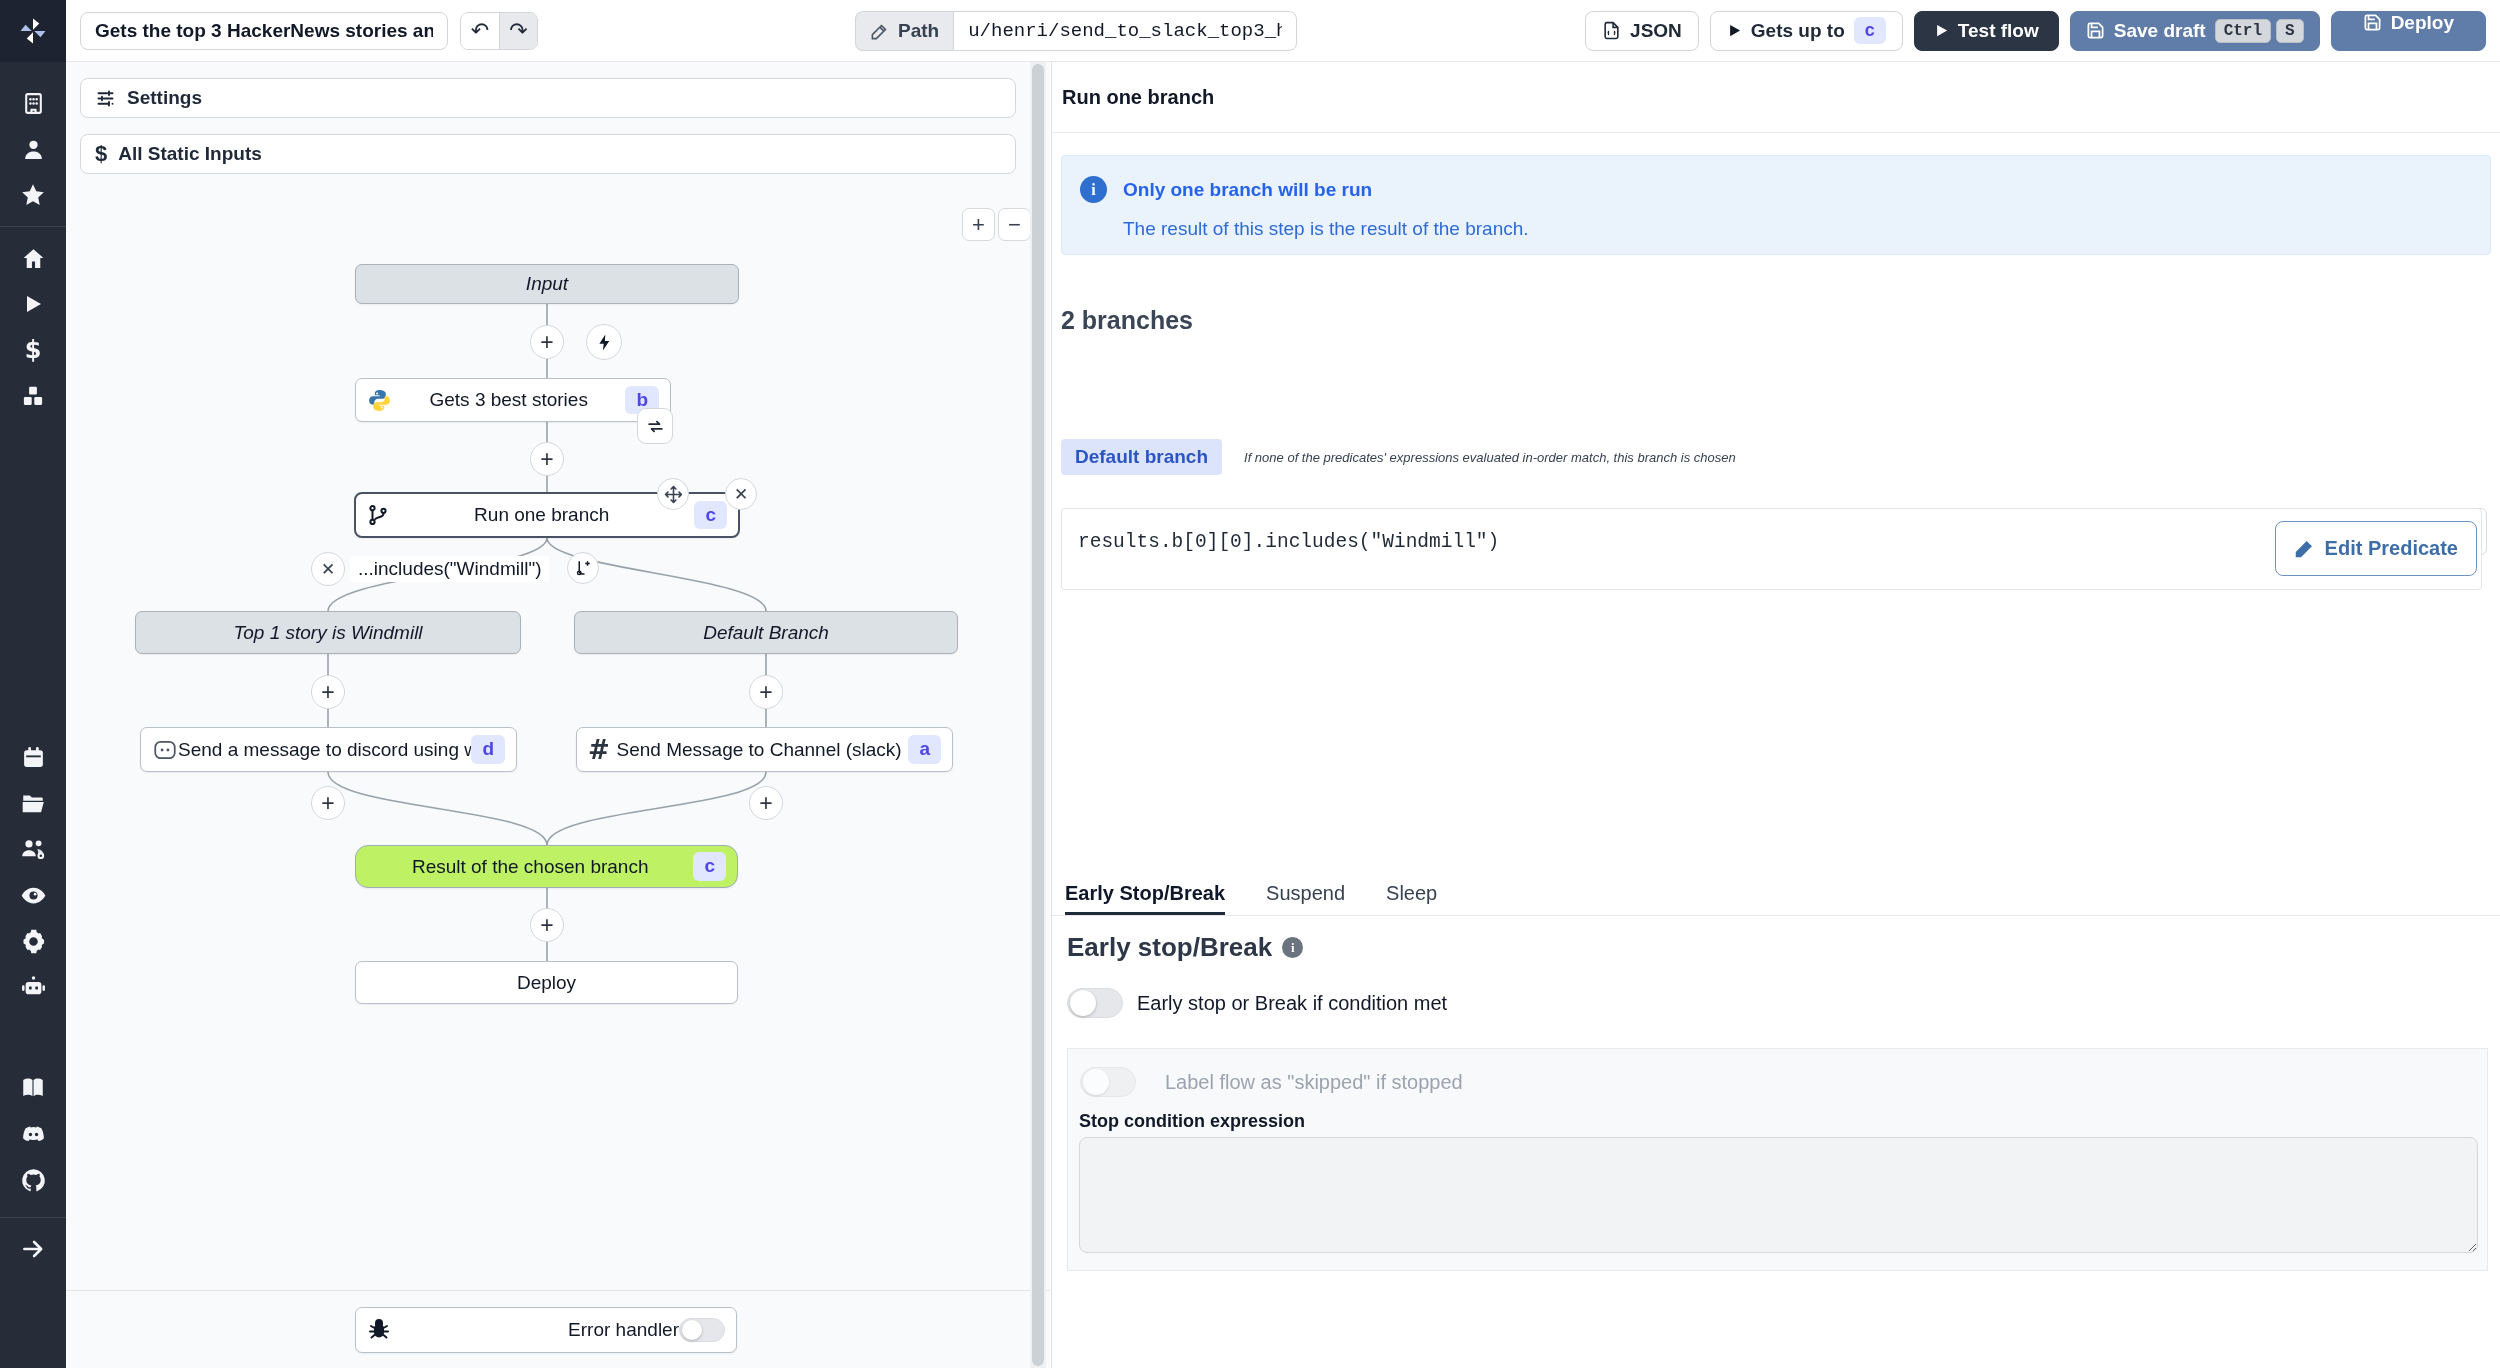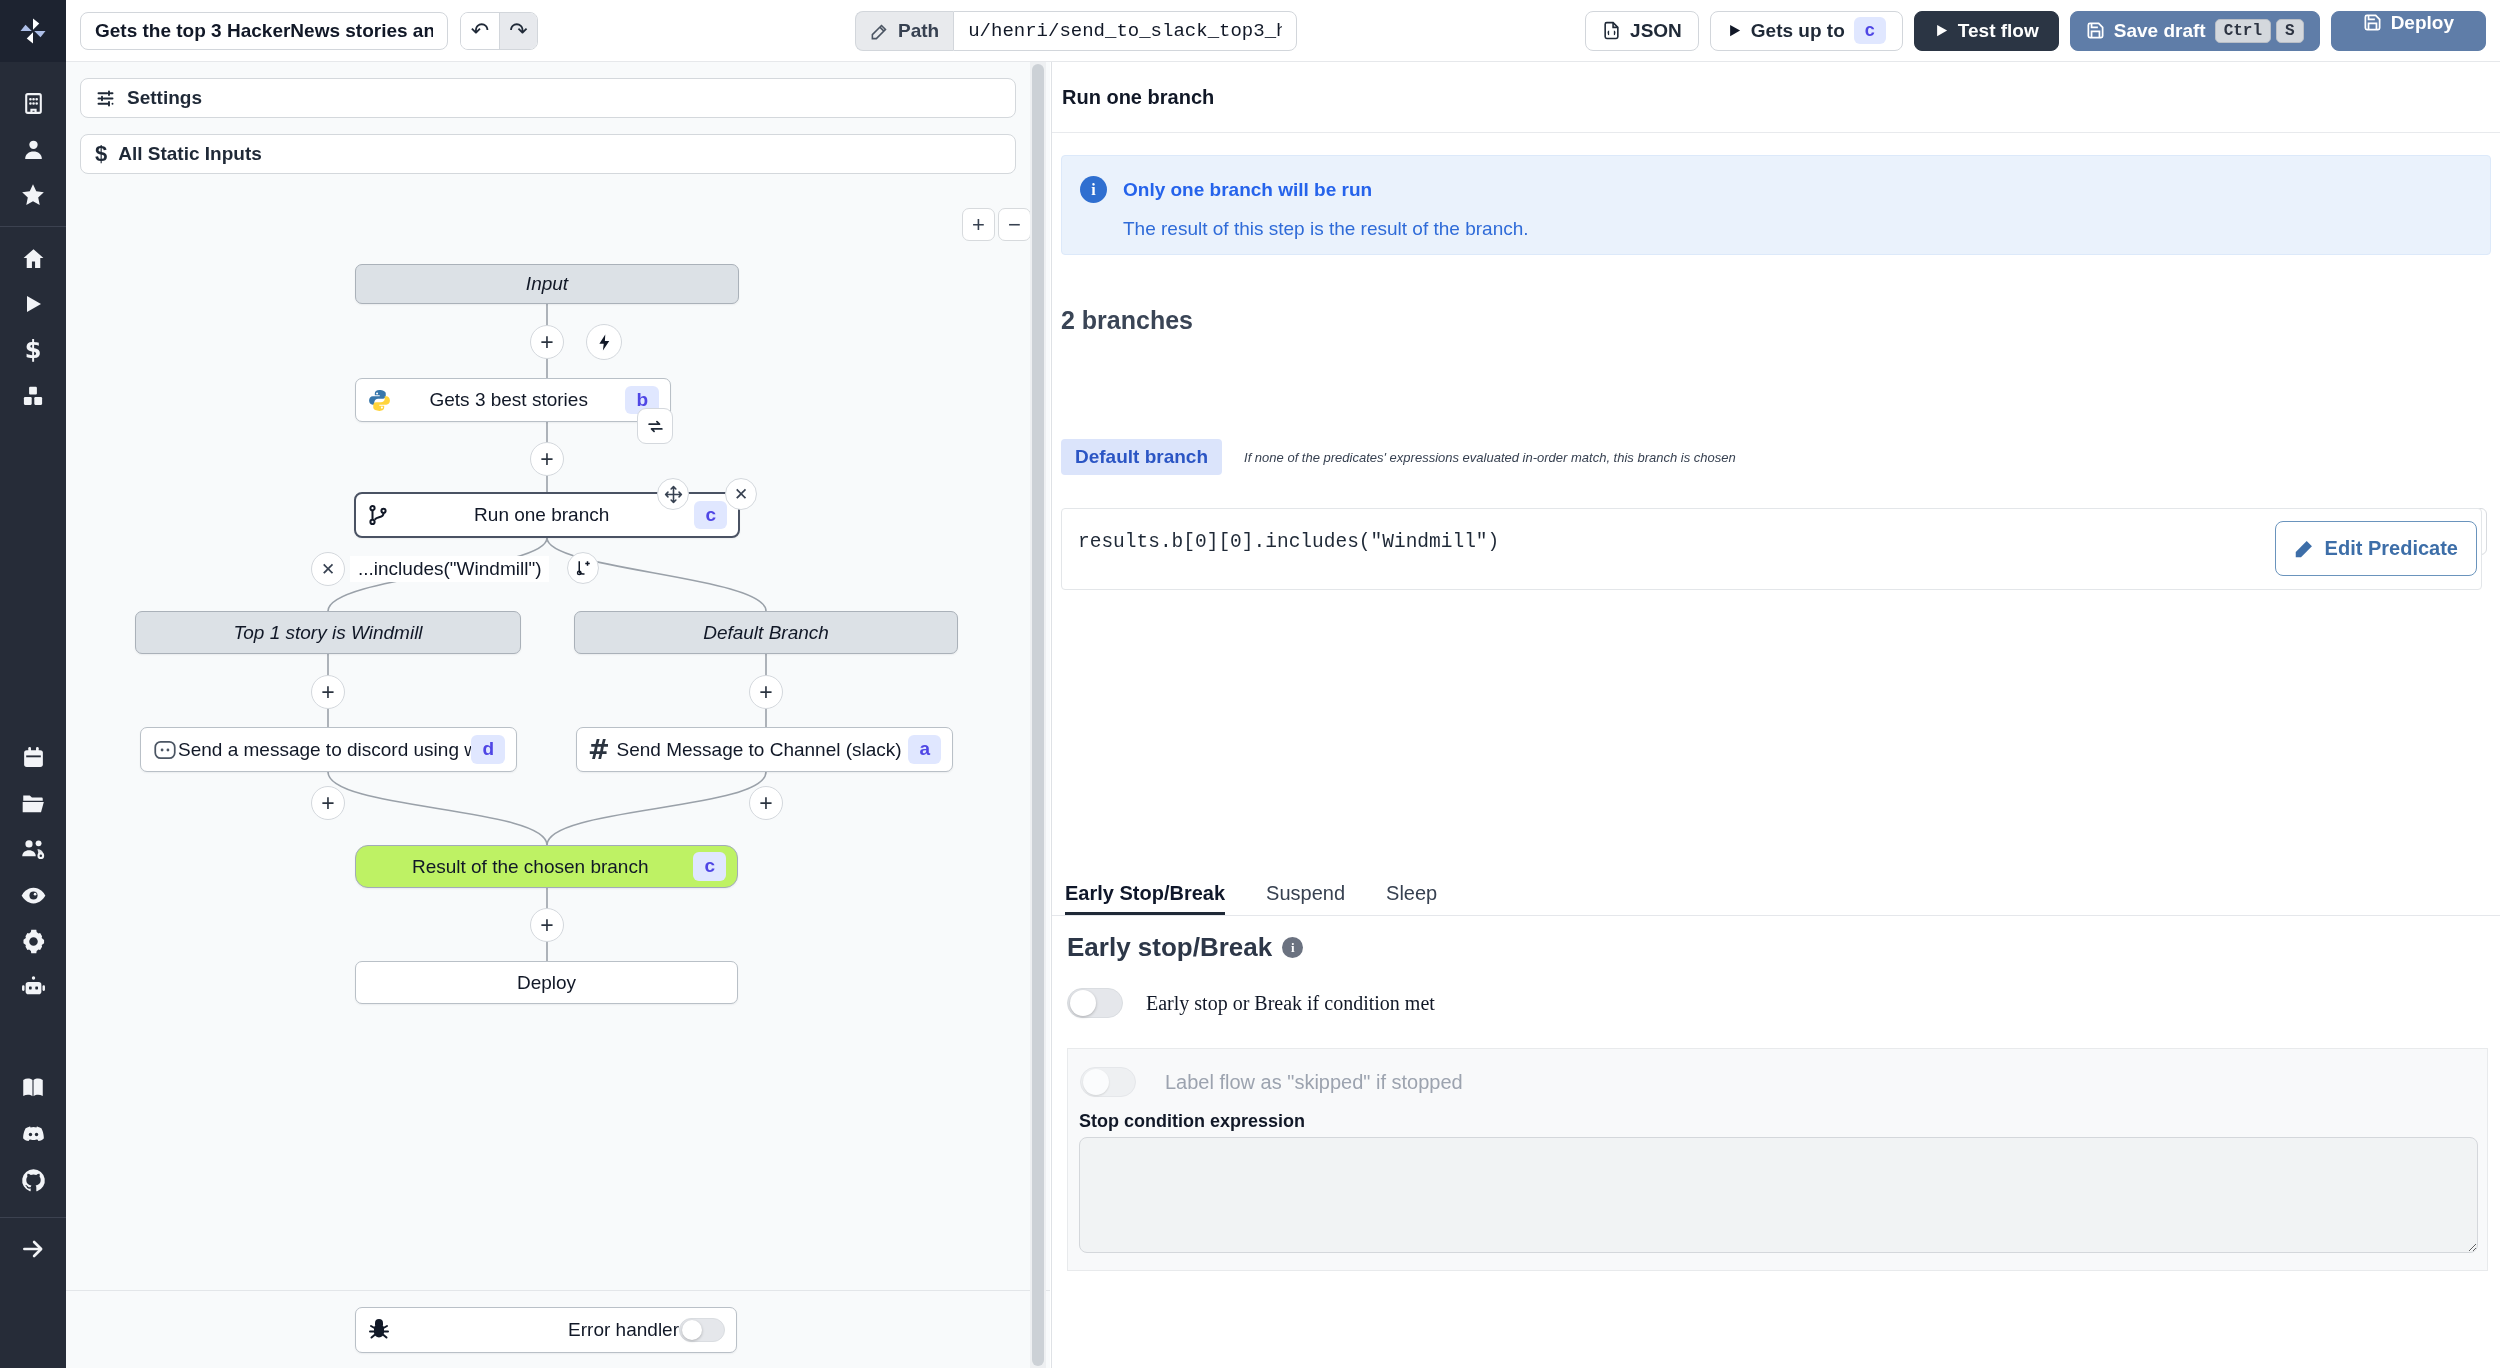--- a/index.html
+++ b/index.html
@@ -76,21 +76,21 @@
   .bdesc { font-size:13px; font-style:italic; color:#374151; margin-left:22px; }
   .binput { position:absolute; left:139px; top:-7px; width:1287px; height:47px; border:1px solid #d8dbdf; border-radius:6px; padding:0 15px; font-size:19px; color:#111827; font-family:"Liberation Sans",sans-serif; background:#fff; outline:none; }
   .pred-box { position:absolute; left:9px; top:446px; width:1421px; height:82px; border:1px solid #e3e6e9; border-radius:4px; background:#fff; }
   .pred-code { position:absolute; left:16px; top:22px; font-family:"Liberation Mono","DejaVu Sans Mono",monospace; font-size:19.5px; color:#1f2937; }
   .edit-pred { position:absolute; right:4px; top:12px; height:55px; display:flex; align-items:center; gap:10px; border:1.5px solid #6a94bd; border-radius:8px; background:#fff; color:#3d6ea8; font-size:20px; font-weight:700; padding:0 18px; cursor:pointer; font-family:"Liberation Sans",sans-serif; }
   .tabs { position:absolute; left:0; right:0; top:813px; height:41px; border-bottom:1px solid #e5e7eb; display:flex; align-items:stretch; padding-left:13px; gap:41px; }
   .tab { font-size:20px; color:#374151; display:flex; align-items:center; cursor:pointer; border-bottom:3px solid transparent; }
   .tab.active { color:#0f172a; font-weight:700; border-bottom-color:#1f2937; }
   .es-head { position:absolute; left:15px; top:870px; display:flex; align-items:center; gap:10px; font-size:26px; font-weight:700; color:#2d3748; }
   .es-info-ic { width:21px; height:21px; border-radius:50%; background:#6b7280; color:#fff; font-size:13px; font-weight:700; display:flex; align-items:center; justify-content:center; font-family:"Liberation Serif","DejaVu Serif",serif; }
-  .es-toggle-row { position:absolute; left:15px; top:926px; display:flex; align-items:center; gap:23px; font-size:20px; color:#111827;font-family:Liberation Serif, serif; }
+  .es-toggle-row { position:absolute; left:15px; top:926px; display:flex; align-items:center; gap:14px; font-size:20px; color:#111827; }
   .gray-panel { position:absolute; left:15px; top:986px; width:1421px; height:223px; background:#f8f9fa; border:1px solid #e8eaec; }
   .gp-toggle-row { position:absolute; left:12px; top:18px; display:flex; align-items:center; gap:29px; font-size:20px; color:#9ca3af; }
   .gp-label { position:absolute; left:11px; top:62px; font-size:18px; font-weight:700; color:#111827; }
   .gp-textarea { position:absolute; left:11px; top:88px; width:1399px; height:116px; background:#f1f3f4; border:1px solid #d4d7db; border-radius:8px; resize:both; font-family:"Liberation Sans",sans-serif; font-size:18px; padding:8px; color:#111827; outline:none; }
 </style>
 </head>
 <body>
 
 <div class="sidebar">
   <div class="logo-box">

